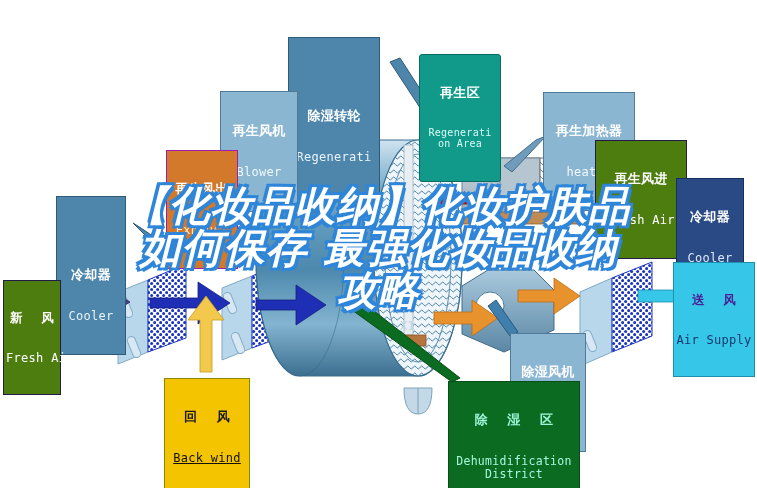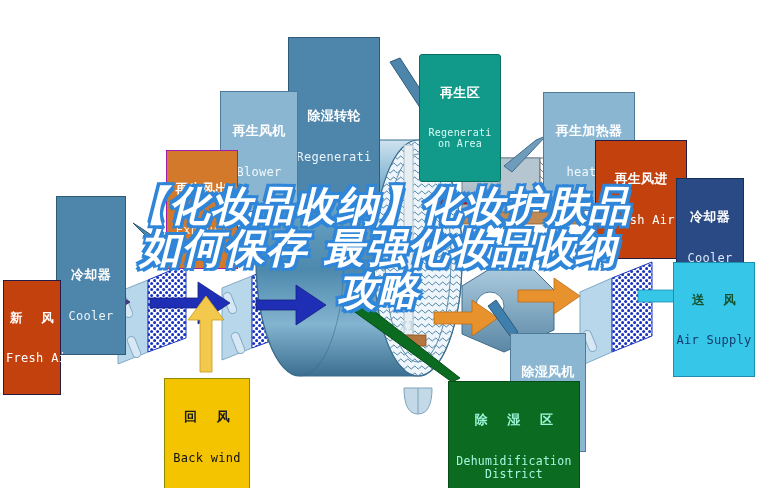--- a/index.html
+++ b/index.html
@@ -18,38 +18,38 @@
   .box-steelblue .en{color:#e8f3fa;}
 
   .box-lightsteel{background:#8ab6d2;border:1px solid #4f7b99;color:#ffffff;}
   .box-lightsteel .cn{color:#ffffff;}
   .box-lightsteel .en{color:#f0f8fc;}
 
   .box-orange{background:#d2792b;border:1px solid #a21caf;}
   .box-orange .cn{color:#ffffff;}
   .box-orange .en{color:#fdf1e2;}
 
-  .box-purple{background:#c2410c;border:1px solid #241b49;}
+  .box-purple{background:#4d7c0f;border:1px solid #241b49;}
   .box-purple .cn{color:#ffffff;}
   .box-purple .en{color:#ffffff;}
 
   .box-navy{background:#2a4a86;border:1px solid #16305e;}
   .box-navy .cn{color:#ffffff;}
   .box-navy .en{color:#dce8fb;}
 
   .box-teal{background:#119a8a;border:1px solid #0a6d61;border-radius:3px;}
   .box-teal .cn{color:#ffffff;}
   .box-teal .en{color:#d9fbf6;}
 
   .box-green{background:#0b6b20;border:1px solid #064d16;}
   .box-green .cn{color:#9ff5d8;}
   .box-green .en{color:#a6f7dd;}
 
   .box-cyan{background:#35c6e8;border:1px solid #1d8fad;}
-  .box-cyan .cn{color:#14532d;}
+  .box-cyan .cn{color:#4c1d95;}
   .box-cyan .en{color:#123a6e;}
 
   .box-yellow{background:#f5c400;border:1px solid #8a8a00;}
   .box-yellow .cn{color:#1a1a1a;}
   .box-yellow .en{color:#111111;}
 
   
   #overlay{position:absolute;left:0;top:185px;width:757px;text-align:center;pointer-events:none;}
   #overlay .tline{
     font-family:"DejaVu Sans","Liberation Sans",sans-serif;
@@ -252,21 +252,21 @@
     <span class="en" style="font-size:12px;">Exhaust</span>
   </div>
 
   <div class="lbl box-purple" style="left:3px;top:280px;width:58px;padding:3px 2px;font-size:12.5px;">
     <span class="cn">新    风</span>
     <span class="en" style="font-size:12px;">Fresh Air</span>
   </div>
 
   <div class="lbl box-yellow" style="left:164px;top:378px;width:86px;padding:3px 2px;font-size:13px;">
     <span class="cn">回    风</span>
-    <span class="en" style="font-size:12px;">Back wind</span>
+    <span class="en" style="font-size:12px;text-decoration:underline;">Back wind</span>
   </div>
 
   <div class="lbl box-cyan" style="left:673px;top:262px;width:82px;padding:3px 2px;font-size:12.5px;">
     <span class="cn">送    风</span>
     <span class="en" style="font-size:12px;">Air Supply</span>
   </div>
 
   <div class="lbl box-lightsteel" style="left:510px;top:333px;width:76px;padding:3px 2px;font-size:13px;">
     <span class="cn">除湿风机</span>
     <span class="en" style="font-size:12px;">Blower</span>

